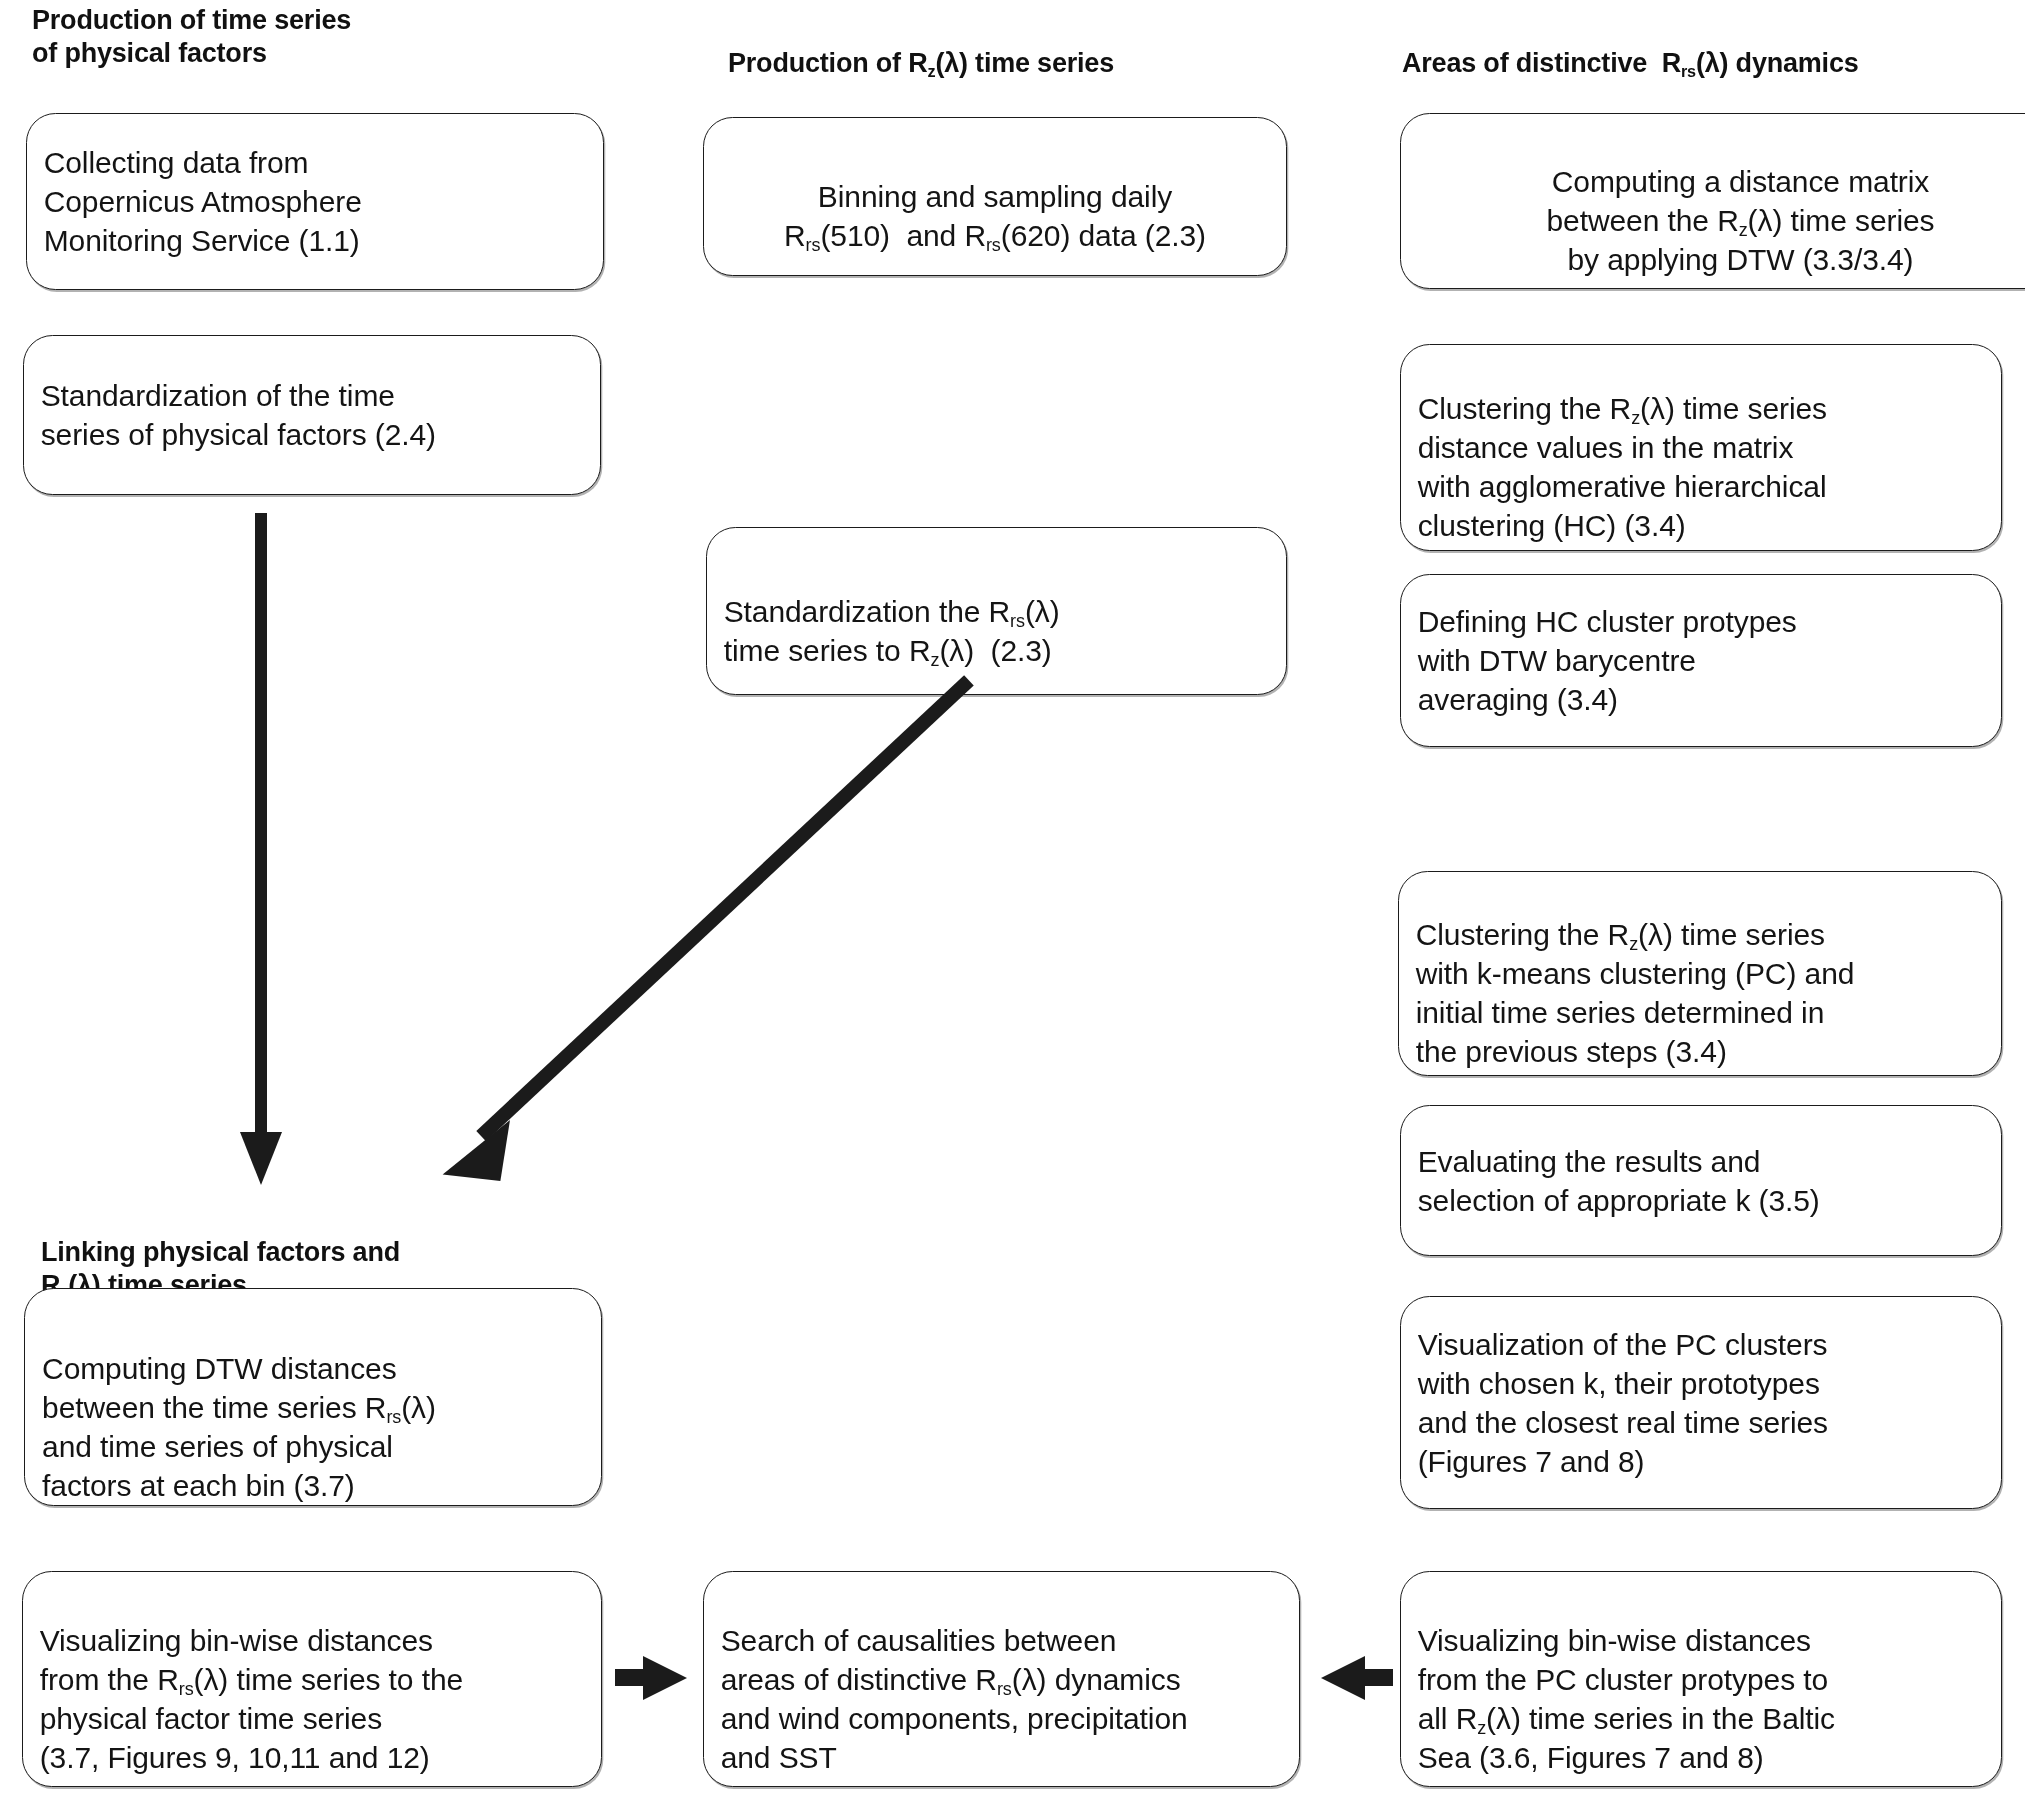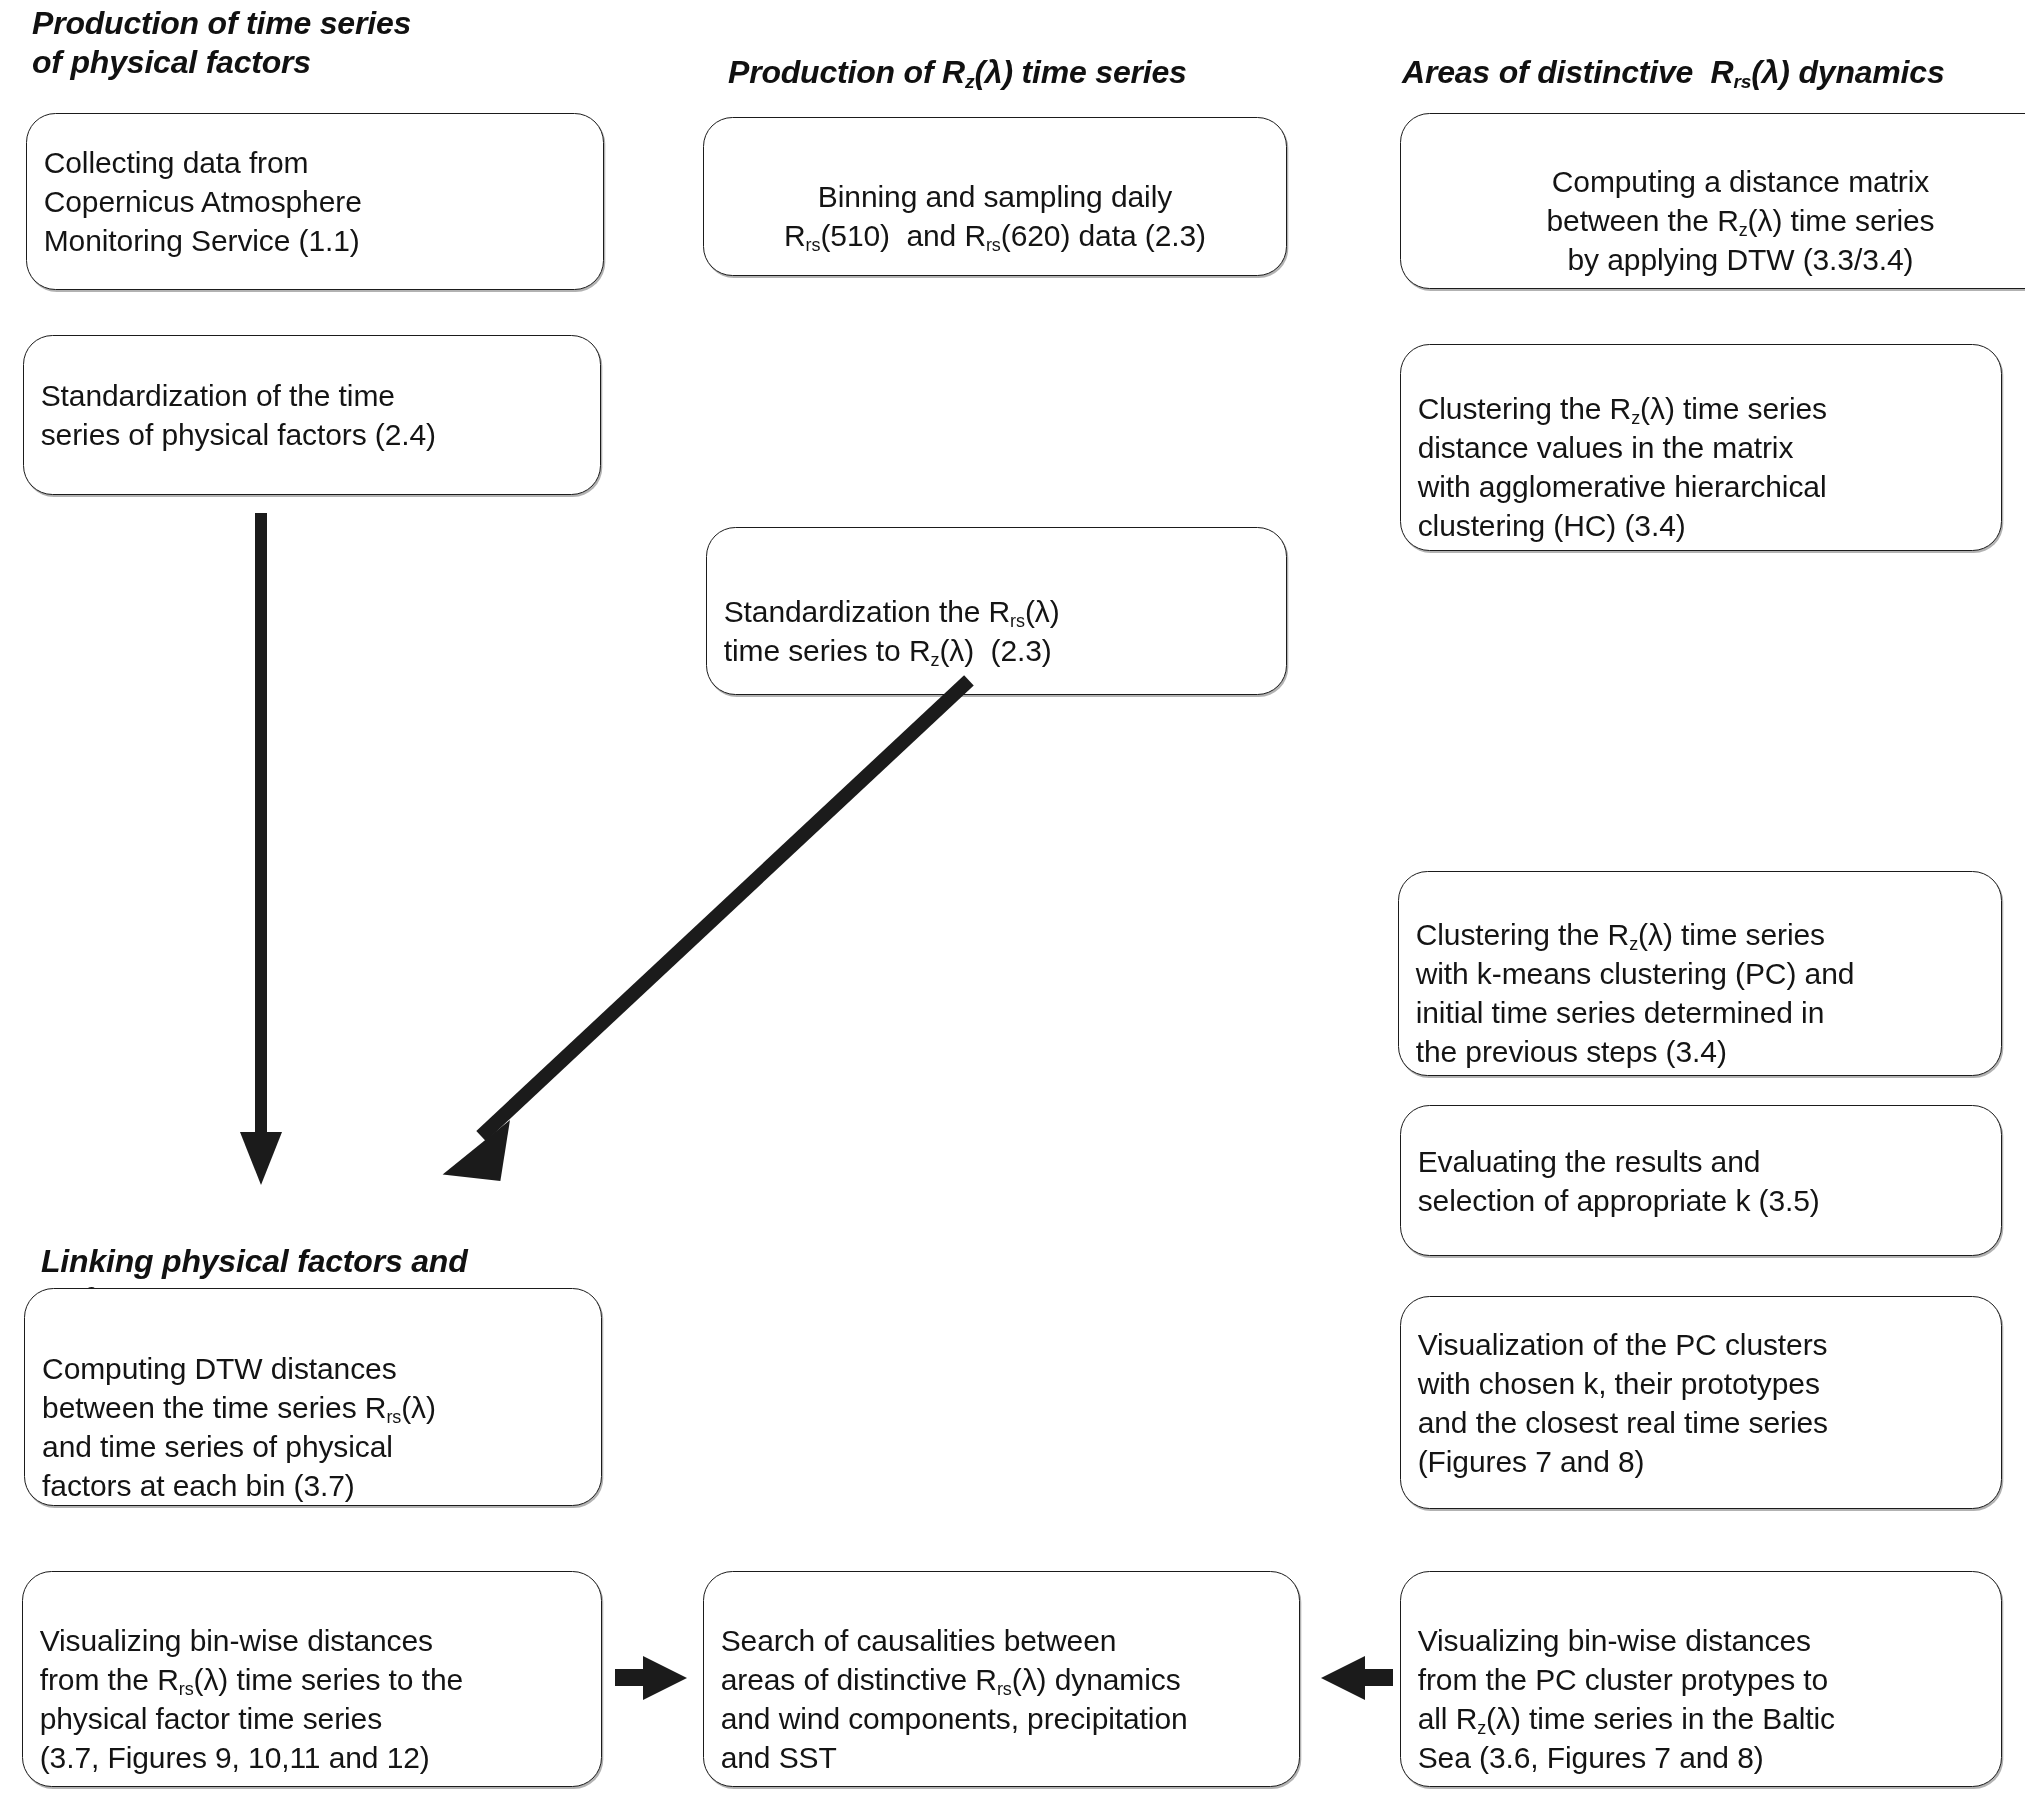--- a/index.html
+++ b/index.html
@@ -3,22 +3,22 @@
 <meta charset="utf-8">
 <style>
   html,body{margin:0;padding:0;background:#ffffff;}
   body{
     width:2025px;height:1815px;position:relative;overflow:hidden;
     font-family:"Liberation Sans", sans-serif;color:#1a1a1a;
   }
   .canvas{position:absolute;inset:0;}
 
   .col-header{
-    position:absolute;font-weight:bold;font-size:32px;line-height:1.22;
-    color:#111;letter-spacing:-0.2px;white-space:pre-line;font-style:italic;
+    position:absolute;font-weight:bold;font-size:27px;line-height:1.22;
+    color:#111;letter-spacing:-0.2px;white-space:pre-line;
   }
 
   .node{
     position:absolute;box-sizing:border-box;
     border:1.9px solid #1b1b1b;border-radius:29.5px;background:#fff;
     display:flex;align-items:center;
     box-shadow:1.3px 1.9px 0 rgba(0,0,0,0.30);
   }
   .node-text{
     font-size:30px;line-height:1.30;color:#141414;
@@ -87,20 +87,25 @@
       Computing a distance matrix<br>between the R<sub>z</sub>(λ) time series<br>by applying DTW (3.3/3.4)
     </div>
   </div>
 
   <div class="node" style="left:1400px;top:344px;width:602px;height:207px;">
     <div class="node-text">
       Clustering the R<sub>z</sub>(λ) time series<br>distance values in the matrix<br>with agglomerative hierarchical<br>clustering (HC) (3.4)
     </div>
   </div>
 
+  <div class="node" style="left:1400px;top:574px;width:602px;height:173px;">
+    <div class="node-text">Defining HC cluster protypes
+with DTW barycentre
+averaging (3.4)</div>
+  </div>
 
   <div class="node" style="left:1398px;top:871px;width:604px;height:205px;">
     <div class="node-text">
       Clustering the R<sub>z</sub>(λ) time series<br>with k-means clustering (PC) and<br>initial time series determined in<br>the previous steps (3.4)
     </div>
   </div>
 
   <div class="node" style="left:1400px;top:1105px;width:602px;height:151px;">
     <div class="node-text">Evaluating the results and
 selection of appropriate k (3.5)</div>

